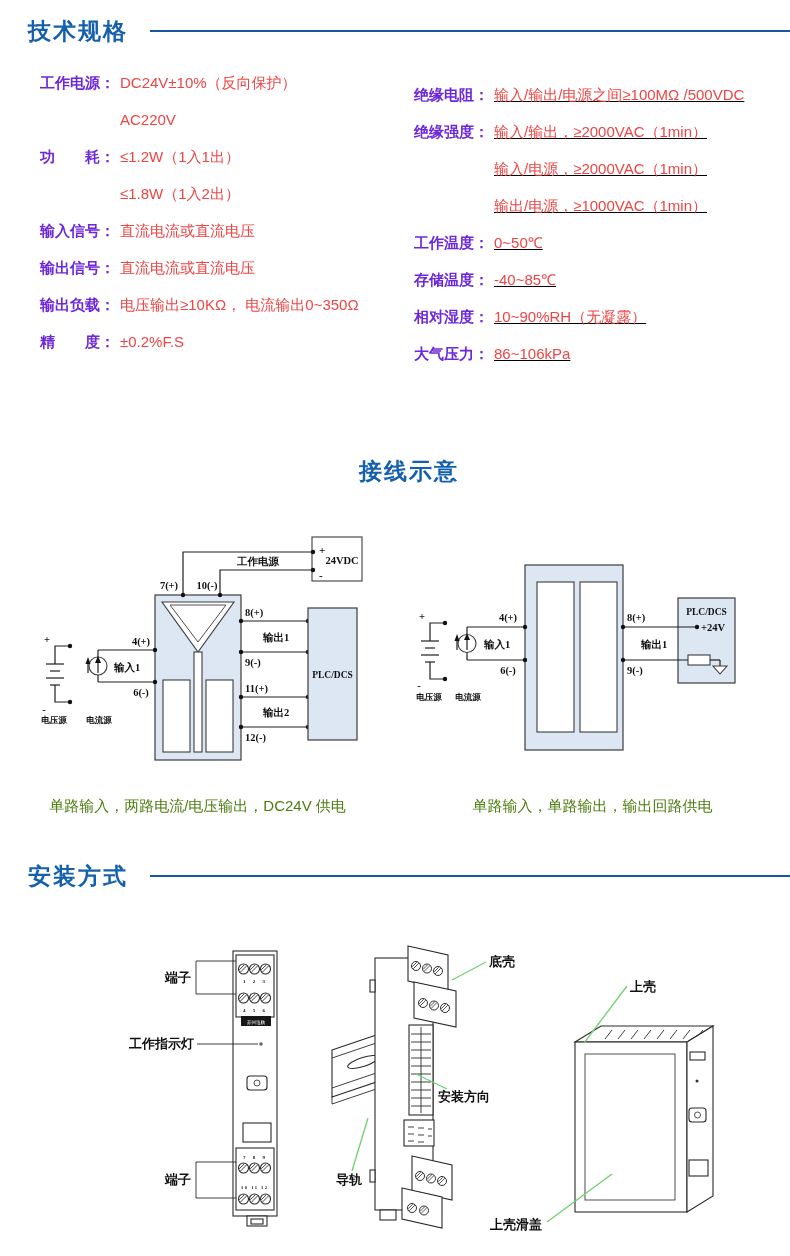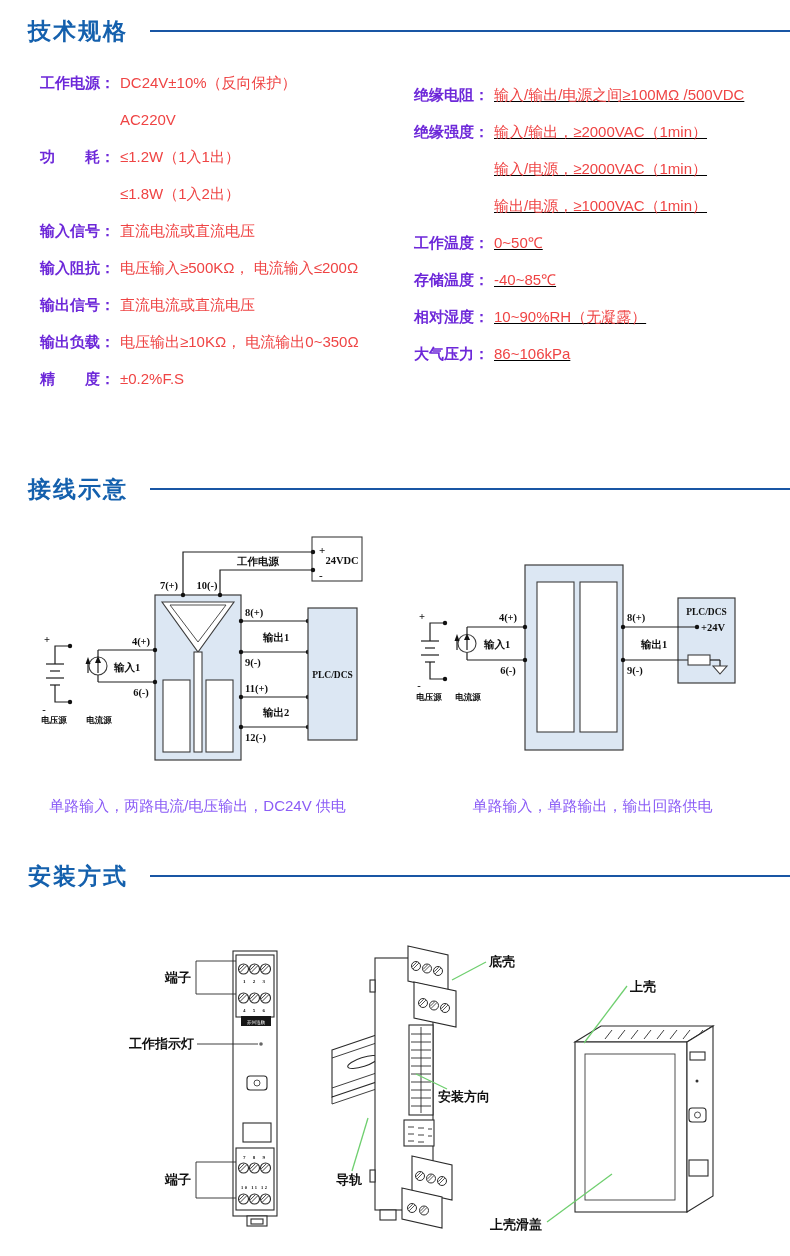--- a/index.html
+++ b/index.html
@@ -5,21 +5,21 @@
   html,body{margin:0;padding:0;background:#fff;}
   .page{position:relative;width:790px;height:1256px;background:#fff;overflow:hidden;
         font-family:"Liberation Sans",sans-serif;}
   .sec-head{position:absolute;left:28px;right:0;display:flex;align-items:center;}
   .sec-head h2{margin:0;font-size:23px;line-height:30px;color:#1460ad;font-weight:700;letter-spacing:2px;}
   .rule{flex:1;height:2px;background:#1956a4;margin-left:22px;}
   .spec-col{position:absolute;font-size:15px;}
   .spec-row{height:37px;line-height:37px;white-space:nowrap;}
   .spec-label{display:inline-block;min-width:80px;font-weight:700;color:#6d28d9;}
   .spec-value{color:#ef4444;}
-  .captions{position:absolute;top:797px;left:0;width:790px;display:flex;font-size:15px;color:#8b5cf6;}
+  .captions{position:absolute;top:797px;left:0;width:790px;display:flex;font-size:15px;color:#4d7c0f;}
   .cap{width:395px;text-align:center;}
   svg{position:absolute;left:0;}
   .wire{stroke:#1f1f1f;stroke-width:1.2;fill:none;}
   .blue{fill:#dce7f3;stroke:#3c3c3c;stroke-width:1.2;}
   .white{fill:#fff;stroke:#3c3c3c;stroke-width:1.1;}
   .thin{fill:none;stroke:#3c3c3c;stroke-width:0.9;}
   .dwg{fill:#fff;stroke:#2a2a2a;stroke-width:1.1;}
   .lead{stroke:#2a2a2a;stroke-width:0.9;fill:none;}
   .green{stroke:#6fcf6f;stroke-width:1.3;fill:none;}
   .dot{fill:#111;}
@@ -38,38 +38,37 @@
     <h2>技术规格</h2>
     <div class="rule"></div>
   </div>
 
   <div class="spec-col" style="left:40px;top:64px;">
     <div class="spec-row"><span class="spec-label">工作电源：</span><span class="spec-value">DC24V±10%（反向保护）</span></div>
     <div class="spec-row"><span class="spec-label"></span><span class="spec-value">AC220V</span></div>
     <div class="spec-row"><span class="spec-label">功　　耗：</span><span class="spec-value">≤1.2W（1入1出）</span></div>
     <div class="spec-row"><span class="spec-label"></span><span class="spec-value">≤1.8W（1入2出）</span></div>
     <div class="spec-row"><span class="spec-label">输入信号：</span><span class="spec-value">直流电流或直流电压</span></div>
-    <div class="spec-row"><span class="spec-label">输入阻抗：</span><span class="spec-value">电压输入≥500KΩ， 电流输入≤200Ω</span></div>
     <div class="spec-row"><span class="spec-label">输出信号：</span><span class="spec-value">直流电流或直流电压</span></div>
     <div class="spec-row"><span class="spec-label">输出负载：</span><span class="spec-value">电压输出≥10KΩ， 电流输出0~350Ω</span></div>
     <div class="spec-row"><span class="spec-label">精　　度：</span><span class="spec-value">±0.2%F.S</span></div>
   </div>
 
   <div class="spec-col" style="left:414px;top:76px;text-decoration:underline;">
     <div class="spec-row"><span class="spec-label">绝缘电阻：</span><span class="spec-value">输入/输出/电源之间≥100MΩ /500VDC</span></div>
     <div class="spec-row"><span class="spec-label">绝缘强度：</span><span class="spec-value">输入/输出，≥2000VAC（1min）</span></div>
     <div class="spec-row"><span class="spec-label"></span><span class="spec-value">输入/电源，≥2000VAC（1min）</span></div>
     <div class="spec-row"><span class="spec-label"></span><span class="spec-value">输出/电源，≥1000VAC（1min）</span></div>
     <div class="spec-row"><span class="spec-label">工作温度：</span><span class="spec-value">0~50℃</span></div>
     <div class="spec-row"><span class="spec-label">存储温度：</span><span class="spec-value">-40~85℃</span></div>
     <div class="spec-row"><span class="spec-label">相对湿度：</span><span class="spec-value">10~90%RH（无凝露）</span></div>
     <div class="spec-row"><span class="spec-label">大气压力：</span><span class="spec-value">86~106kPa</span></div>
   </div>
 
-  <div class="sec-head" style="top:474px;">
+  <div class="sec-head" style="top:456px;flex-direction:column;">
     <h2>接线示意</h2>
     <div class="rule"></div>
   </div>
 
   <svg style="top:525px;" width="790" height="272" viewBox="0 0 790 272">
     <defs>
       <circle id="dot" r="2.2" class="dot"></circle>
     </defs>
 
     <g>

